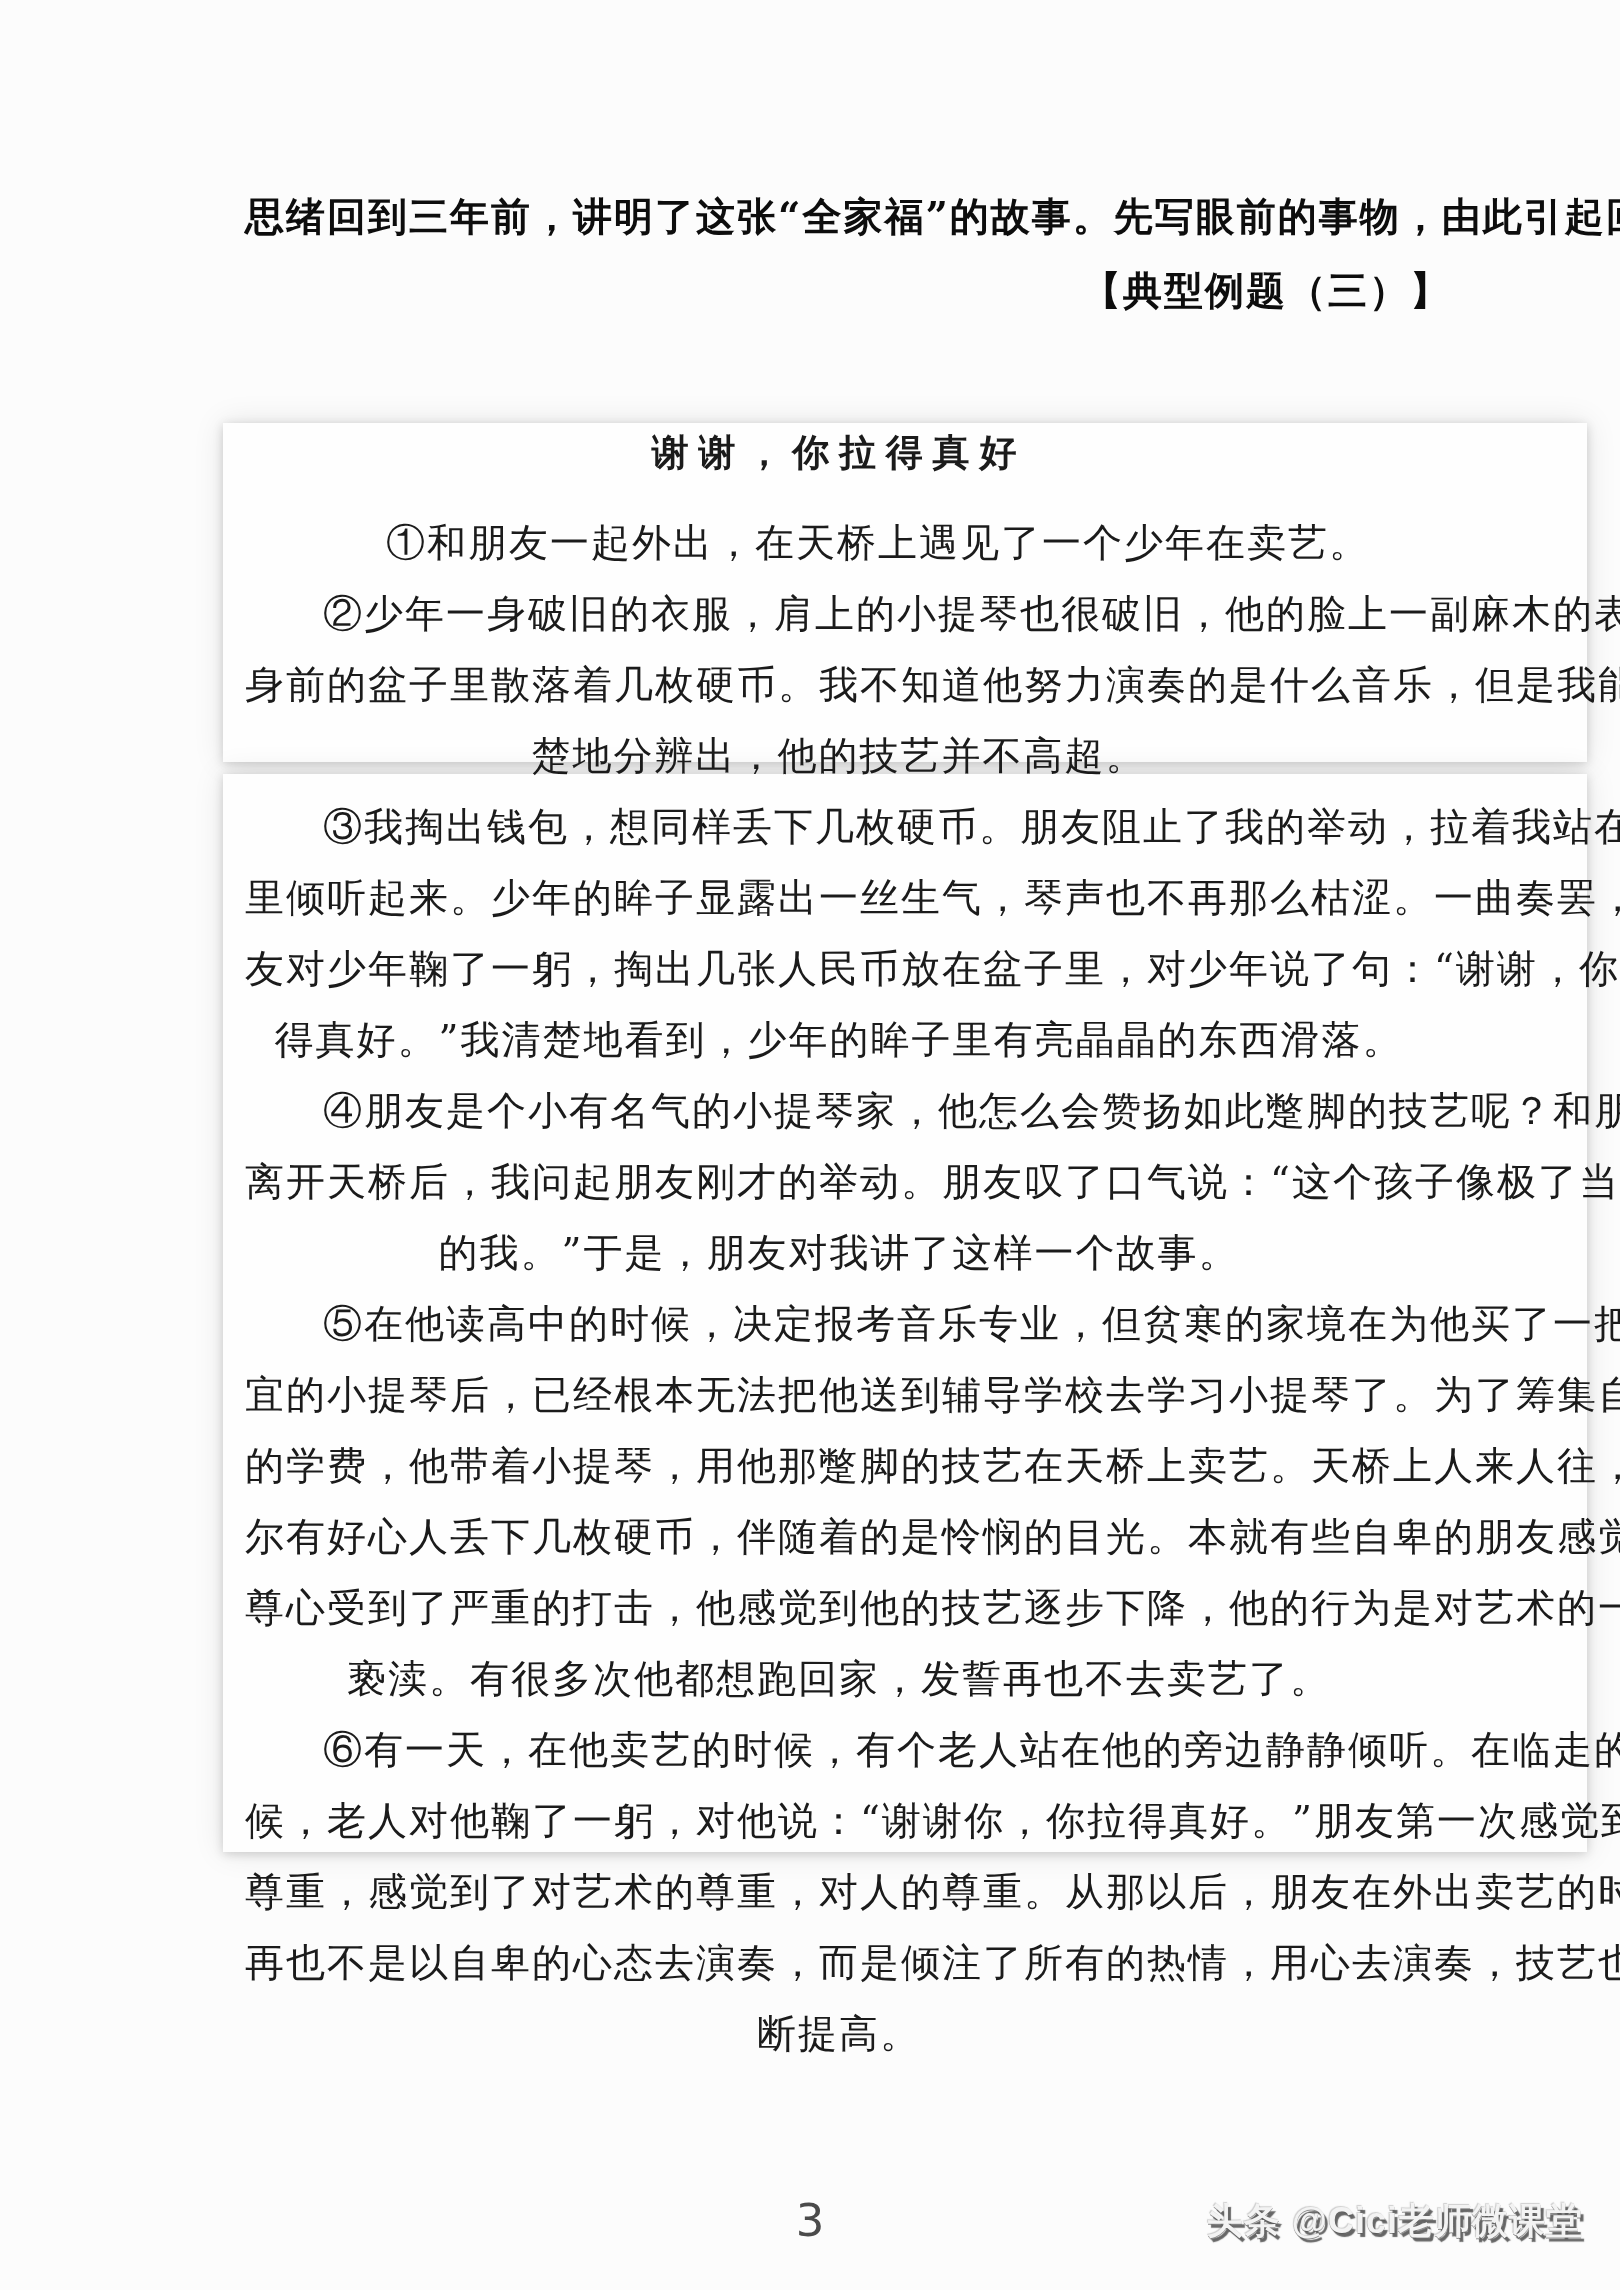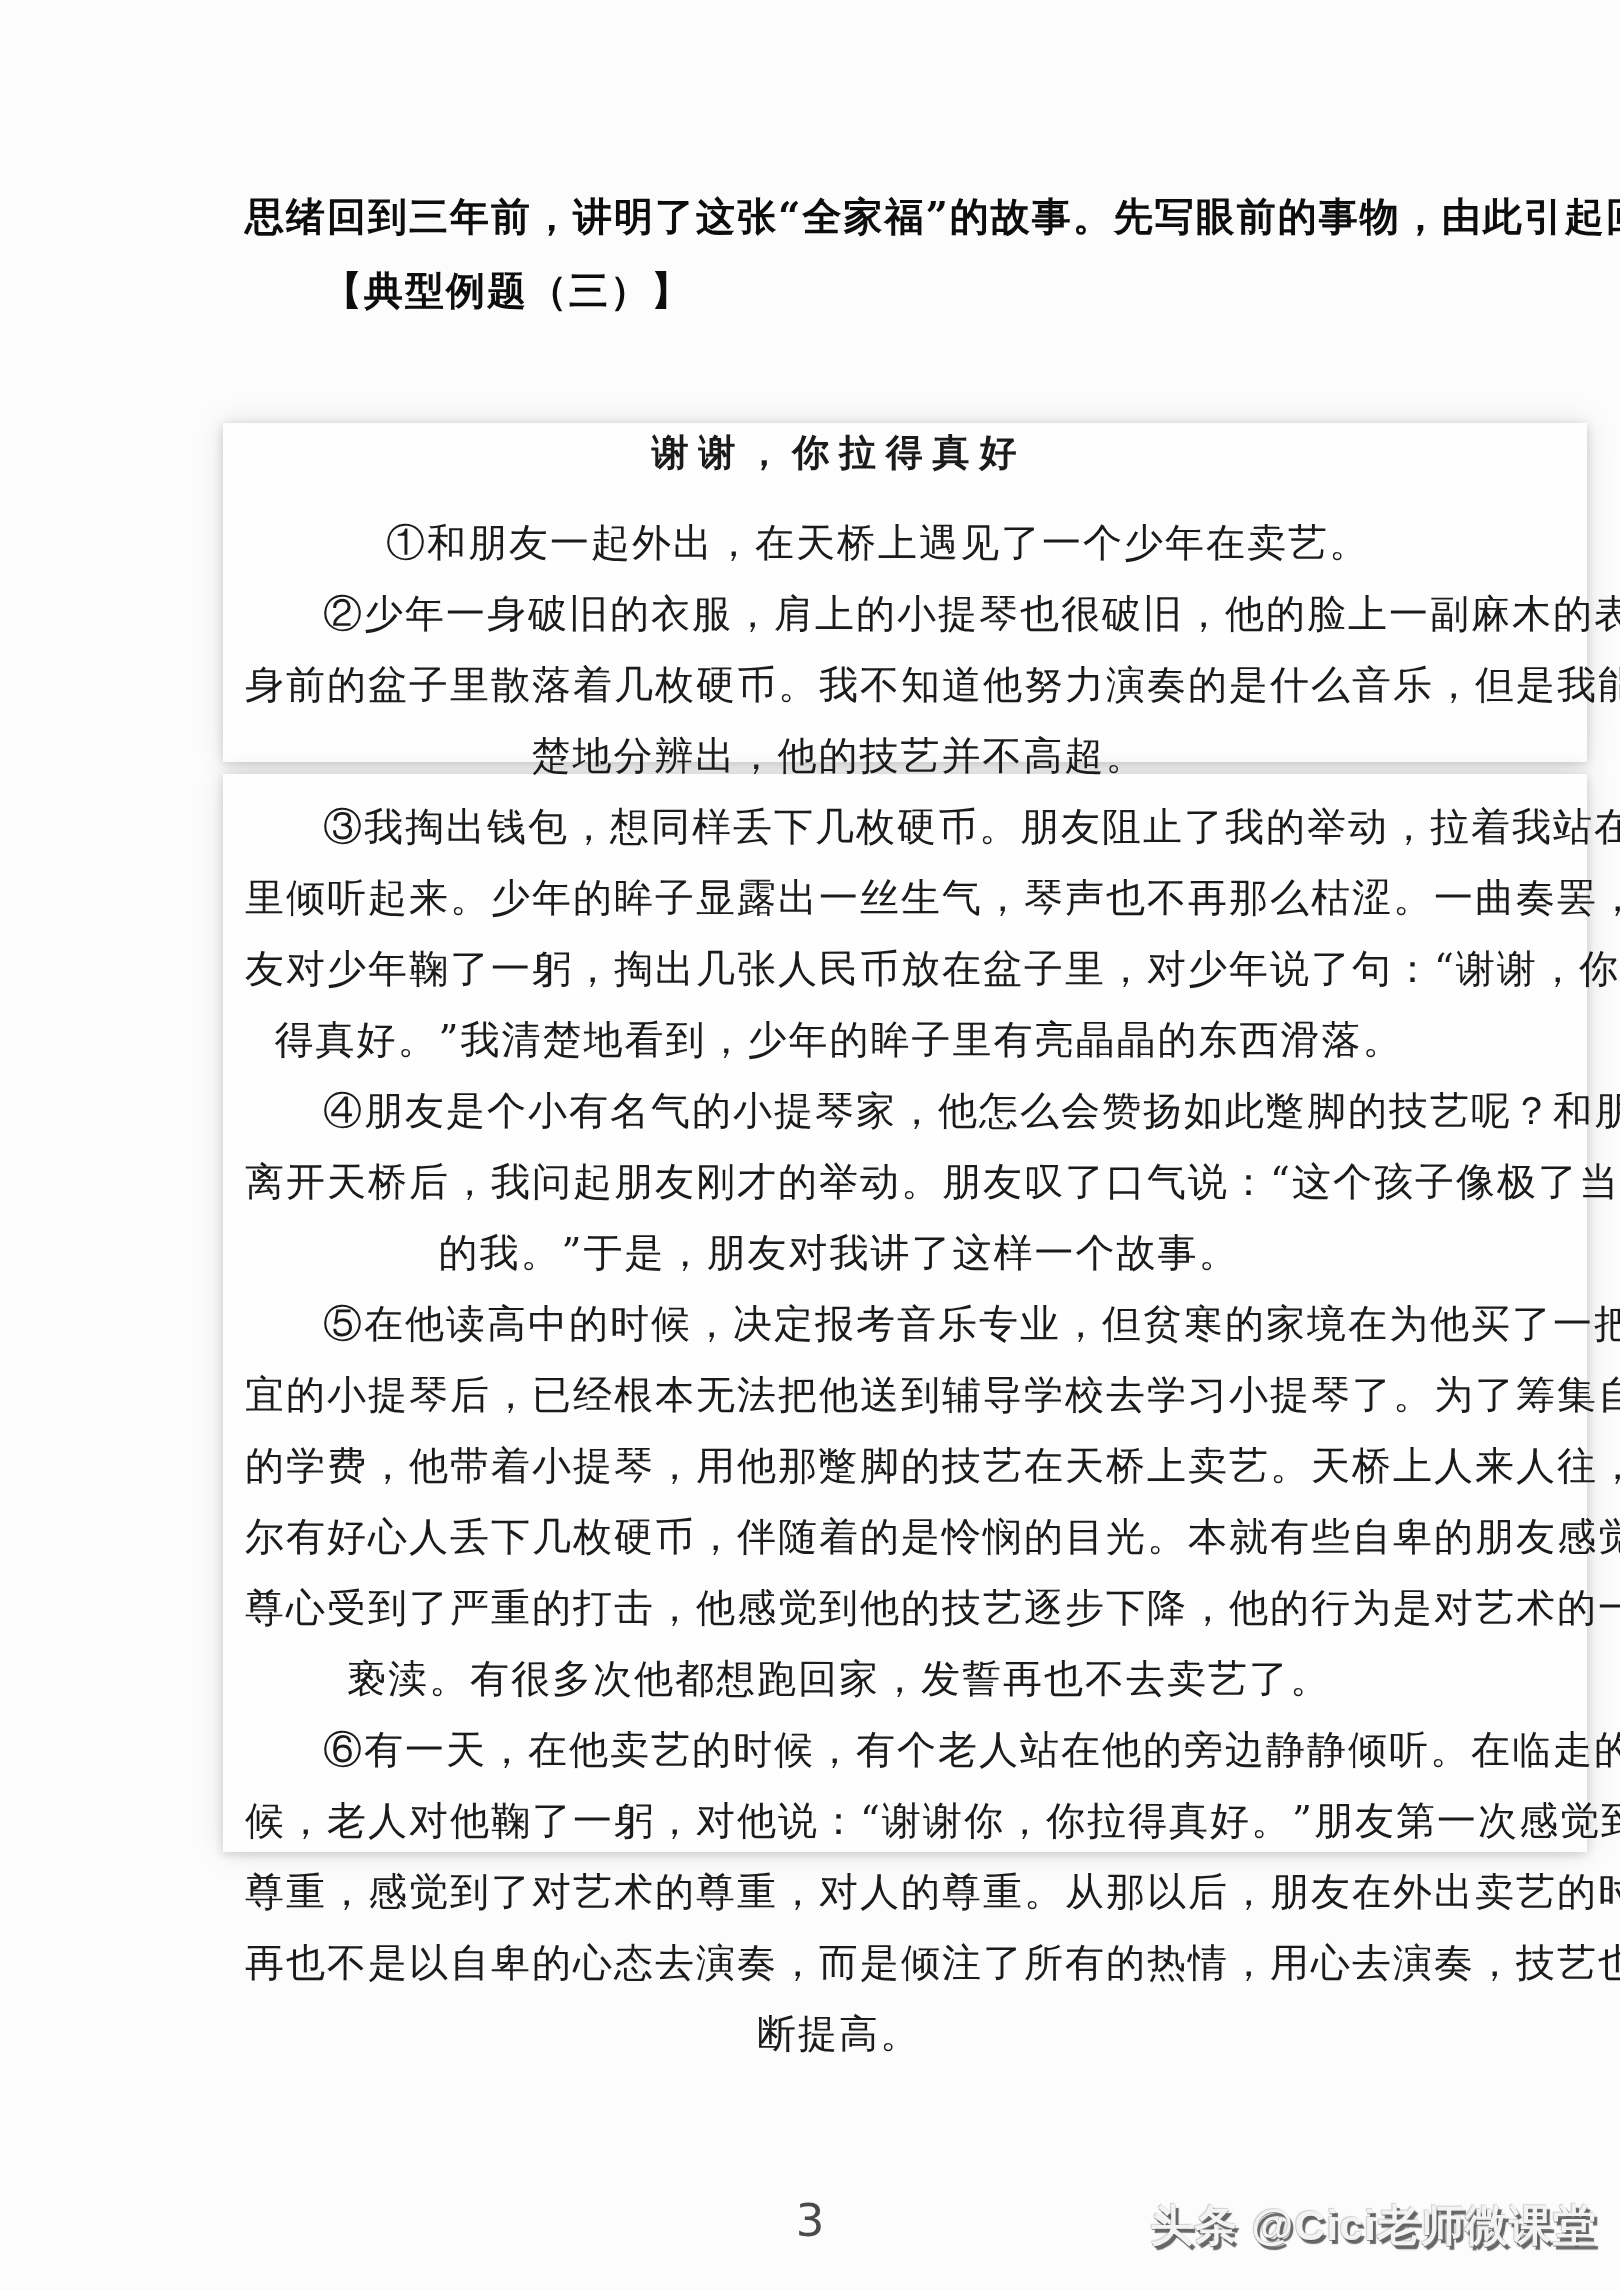--- a/index.html
+++ b/index.html
@@ -11,21 +11,21 @@
     font-family:"DejaVu Serif","Liberation Serif",serif;
     color:#1b1b1b;
   }
   
   .intro{
     position:absolute;left:245px;top:186px;width:1206px;
     font-weight:bold;font-size:39px;color:#0d0d0d;
     letter-spacing:2px;
   }
   .intro .iline{height:74px;line-height:61px;white-space:nowrap;}
-  .intro .heading{height:74px;line-height:61px;padding-left:78px;white-space:nowrap;}
+  .intro .heading{height:74px;line-height:61px;padding-left:78px;white-space:nowrap;text-align:right;}
   
   .card{
     position:absolute;left:223px;width:1364px;
     background:#fefefe;
     box-shadow:0 2px 9.8px rgba(0,0,0,0.16),0 0 29px rgba(0,0,0,0.10);
     z-index:1;
   }
   .card-1{top:423px;height:339px;}
   .card-2{top:774px;height:1078px;}
   
@@ -39,23 +39,23 @@
   }
   .essay .line{height:71px;line-height:71px;white-space:nowrap;text-align:center;}
   .essay .line.para-start{padding-left:78px;}
   
   .page-number{
     position:absolute;left:0;right:0;top:2194px;text-align:center;
     font-size:45px;font-weight:normal;color:#4a4a4a;z-index:2;
     font-family:"DejaVu Sans","Liberation Sans",sans-serif;
   }
   .watermark{
-    position:absolute;right:23px;top:2197px;z-index:2;
+    position:absolute;right:37px;top:2197px;z-index:2;
     font-family:"Liberation Sans","DejaVu Sans",sans-serif;
-    font-size:43px;font-weight:bold;letter-spacing:1px;
+    font-size:36px;font-weight:bold;letter-spacing:1px;
     color:#f3f3f3;
     text-shadow:2.9px 3.9px 1px rgba(85,85,85,0.9),
                 -1px -1px 1px rgba(150,150,150,0.45),
                 0 1px 0 rgba(70,70,70,0.6);
     white-space:nowrap;
   }
 </style>
 </head>
 <body>
 

